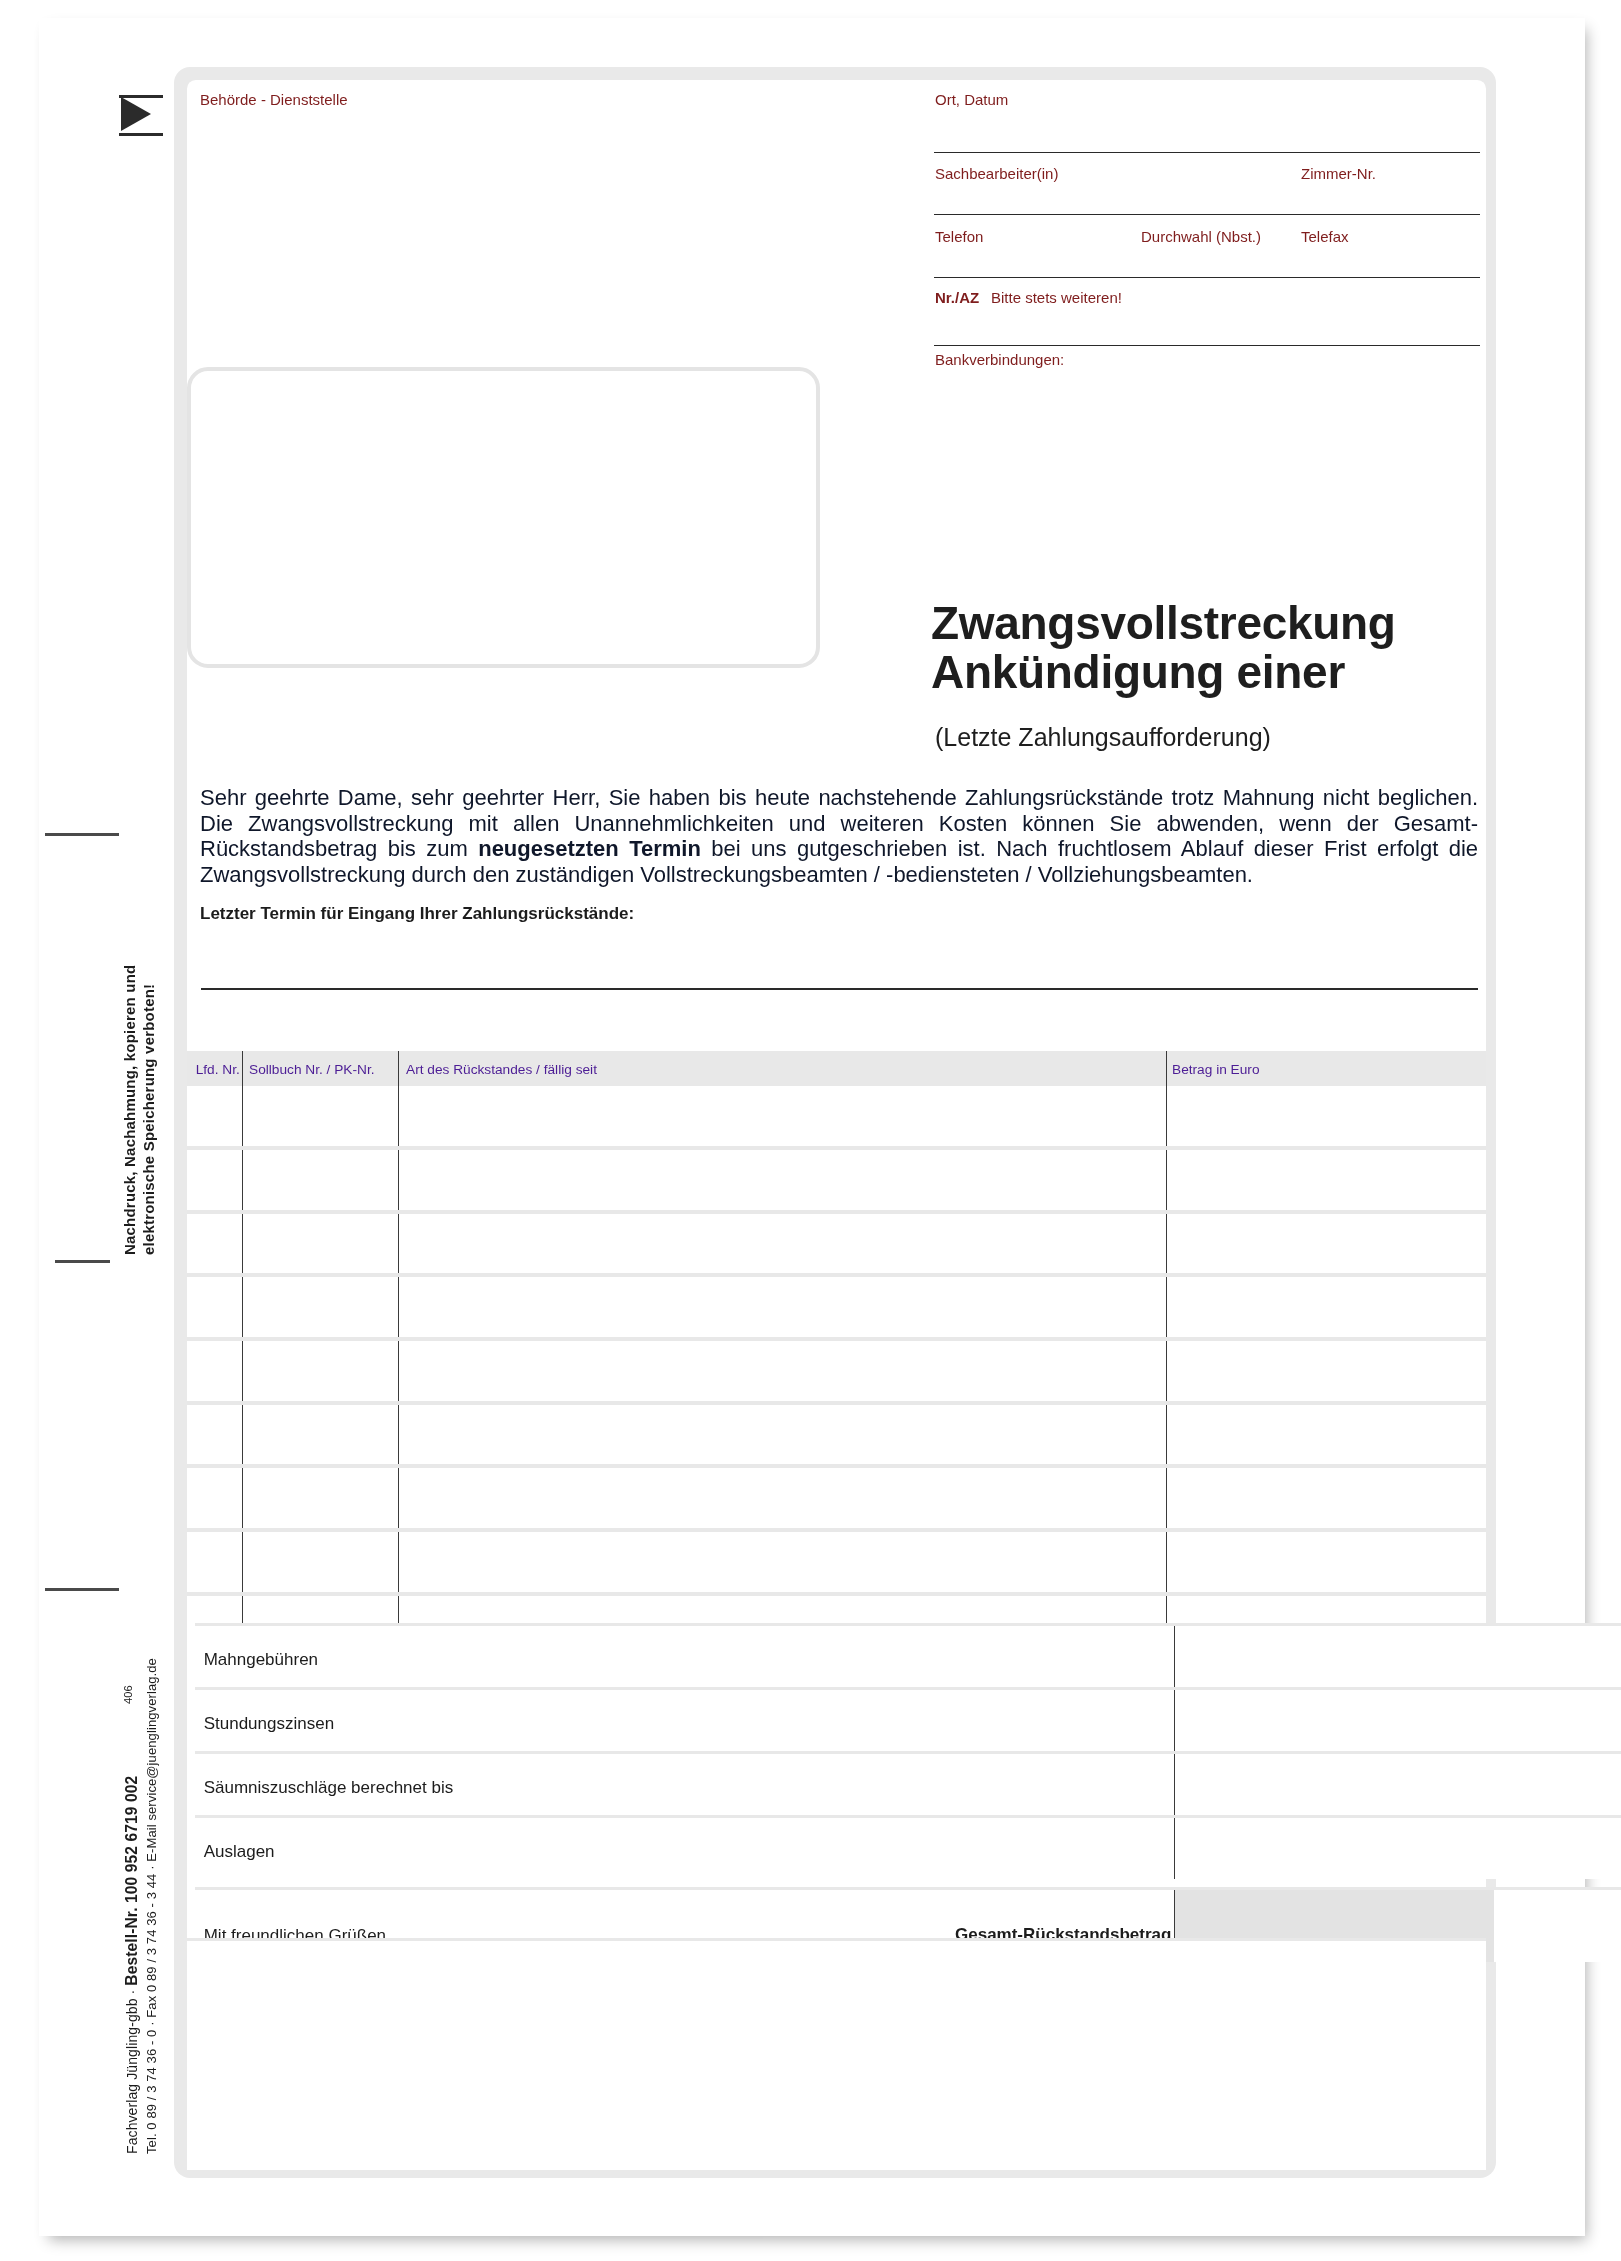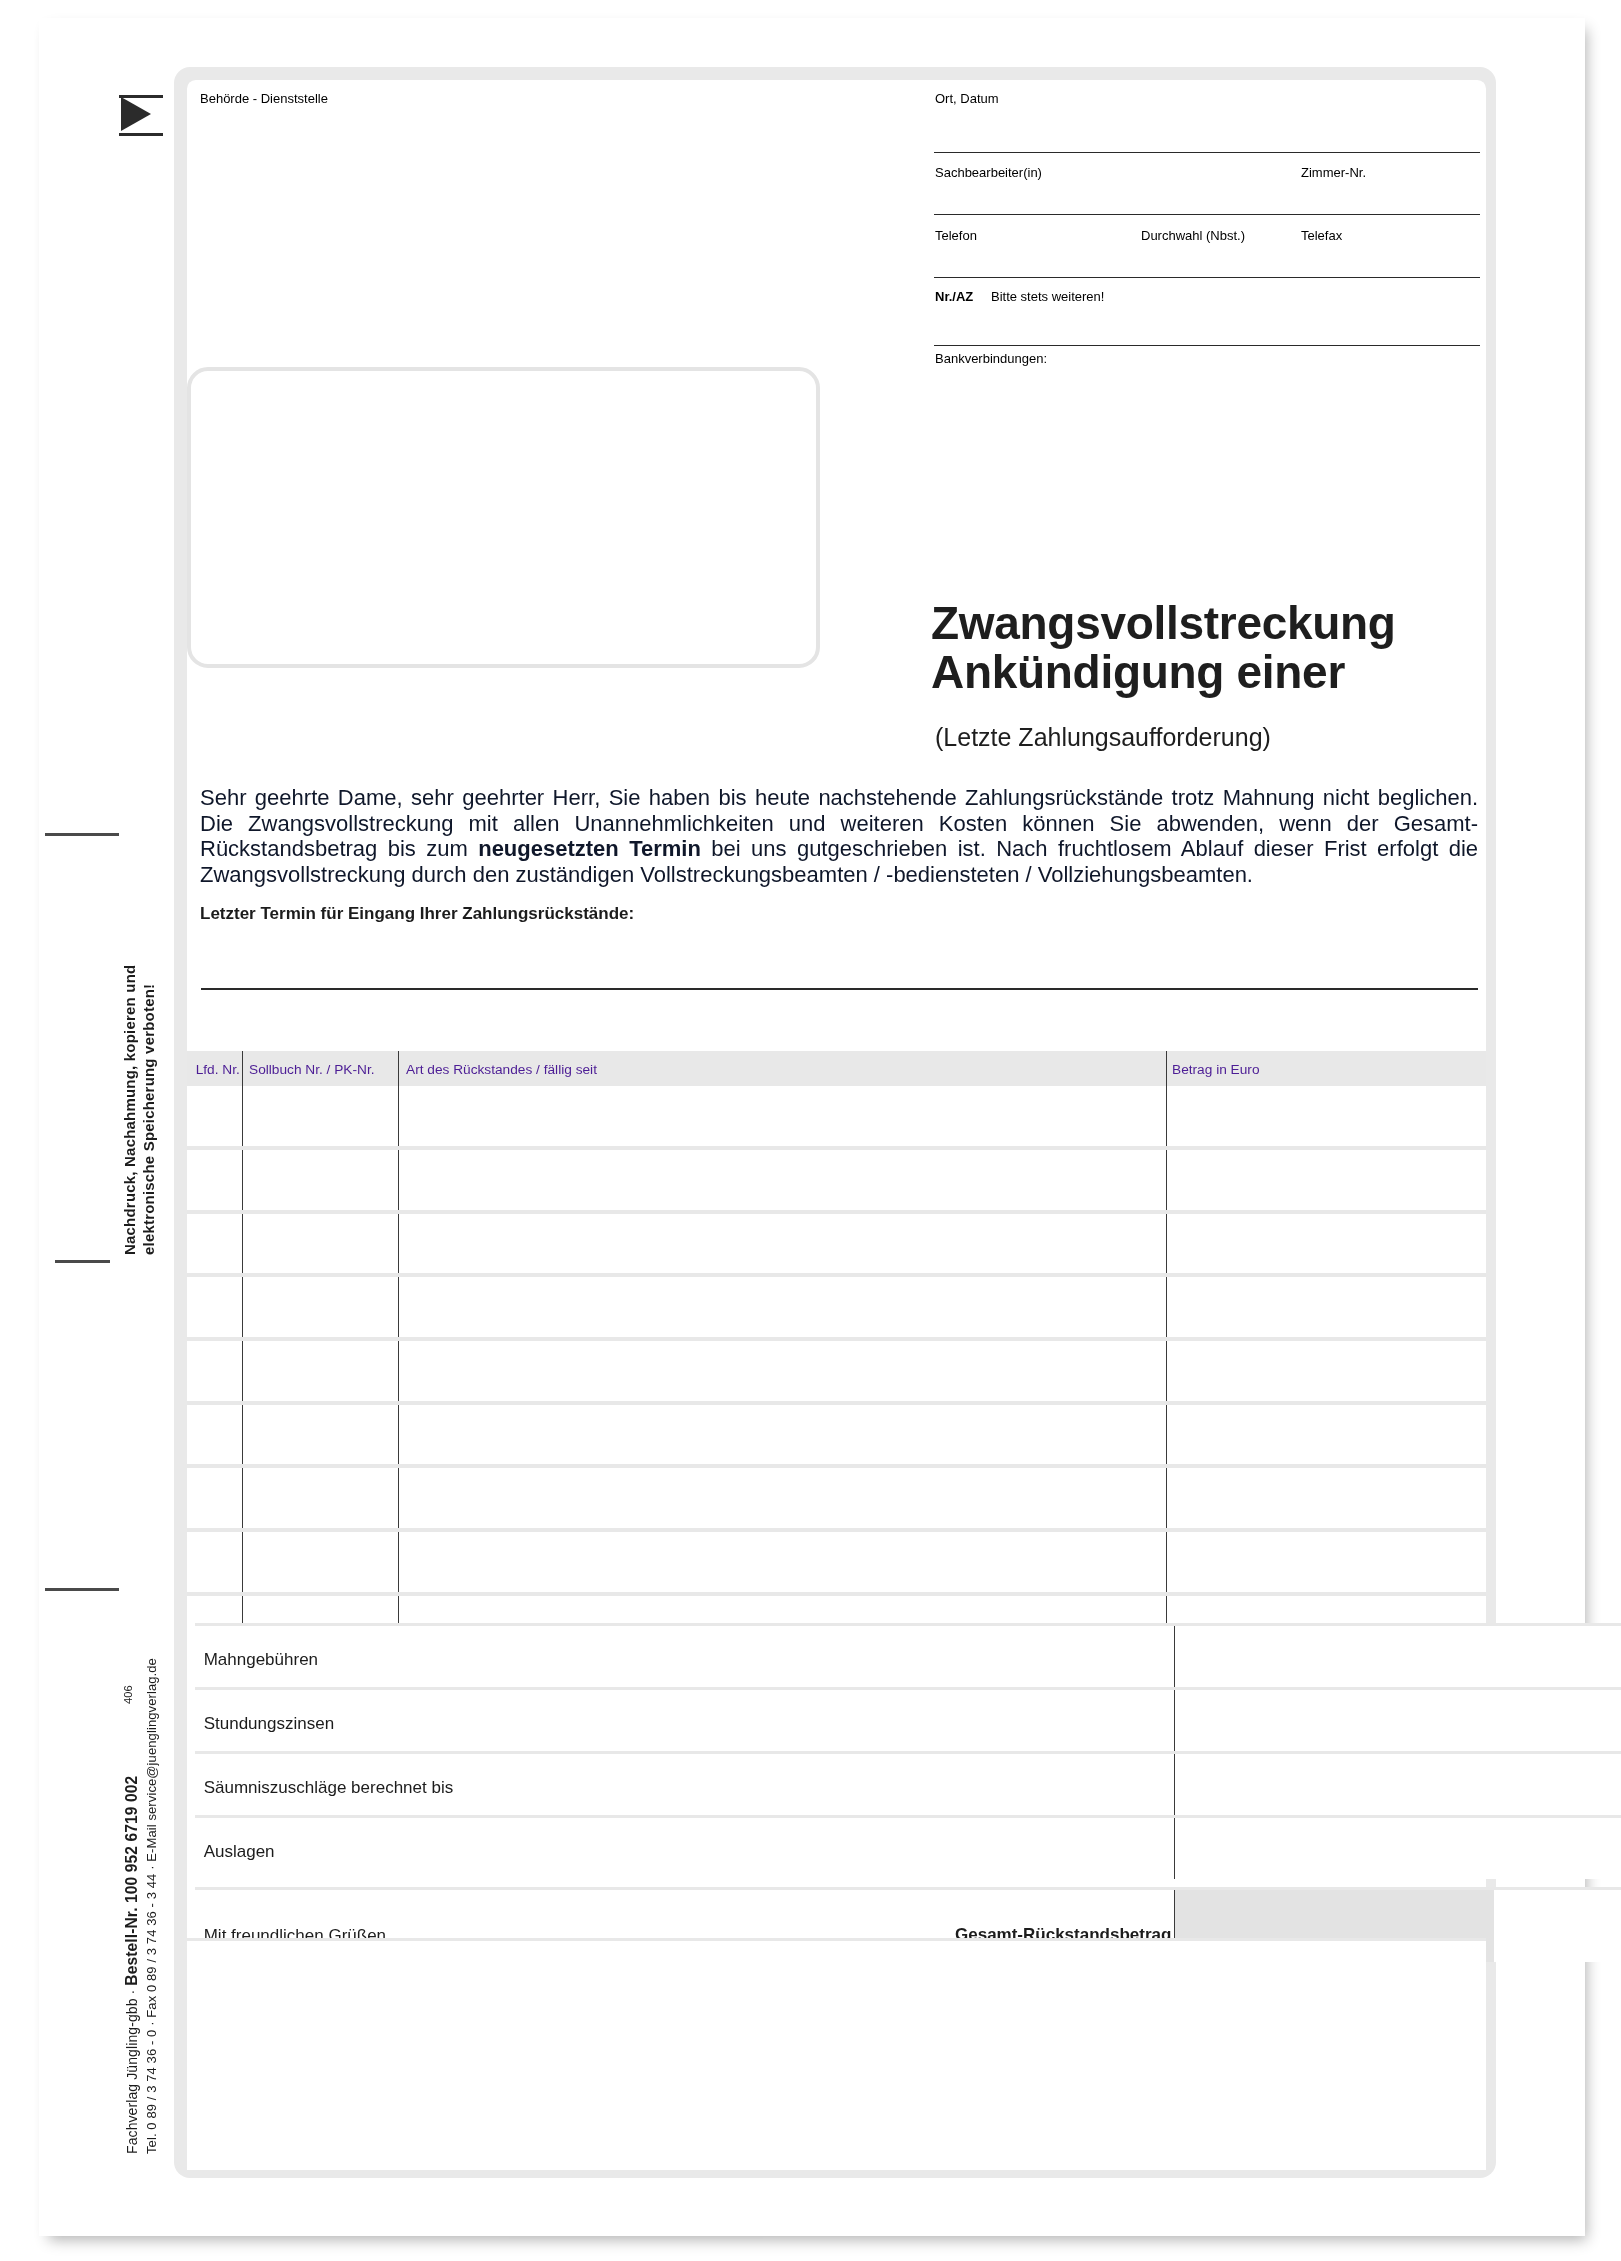--- a/index.html
+++ b/index.html
@@ -127,22 +127,22 @@
 
   .ordernum-vert {
     left: 122px;
     top: 1704px;
     font-size: 11.2px;
   }
 
   
   .lbl {
     position: absolute;
-    font-size: 13px;
-    color: #000000;
+    font-size: 15px;
+    color: #7f1d1d;
     white-space: nowrap;
   }
   .lbl.bold { font-weight: bold; }
 
   .hr-line {
     position: absolute;
     height: 1.2px;
     background: #2a2a2a;
   }
 

